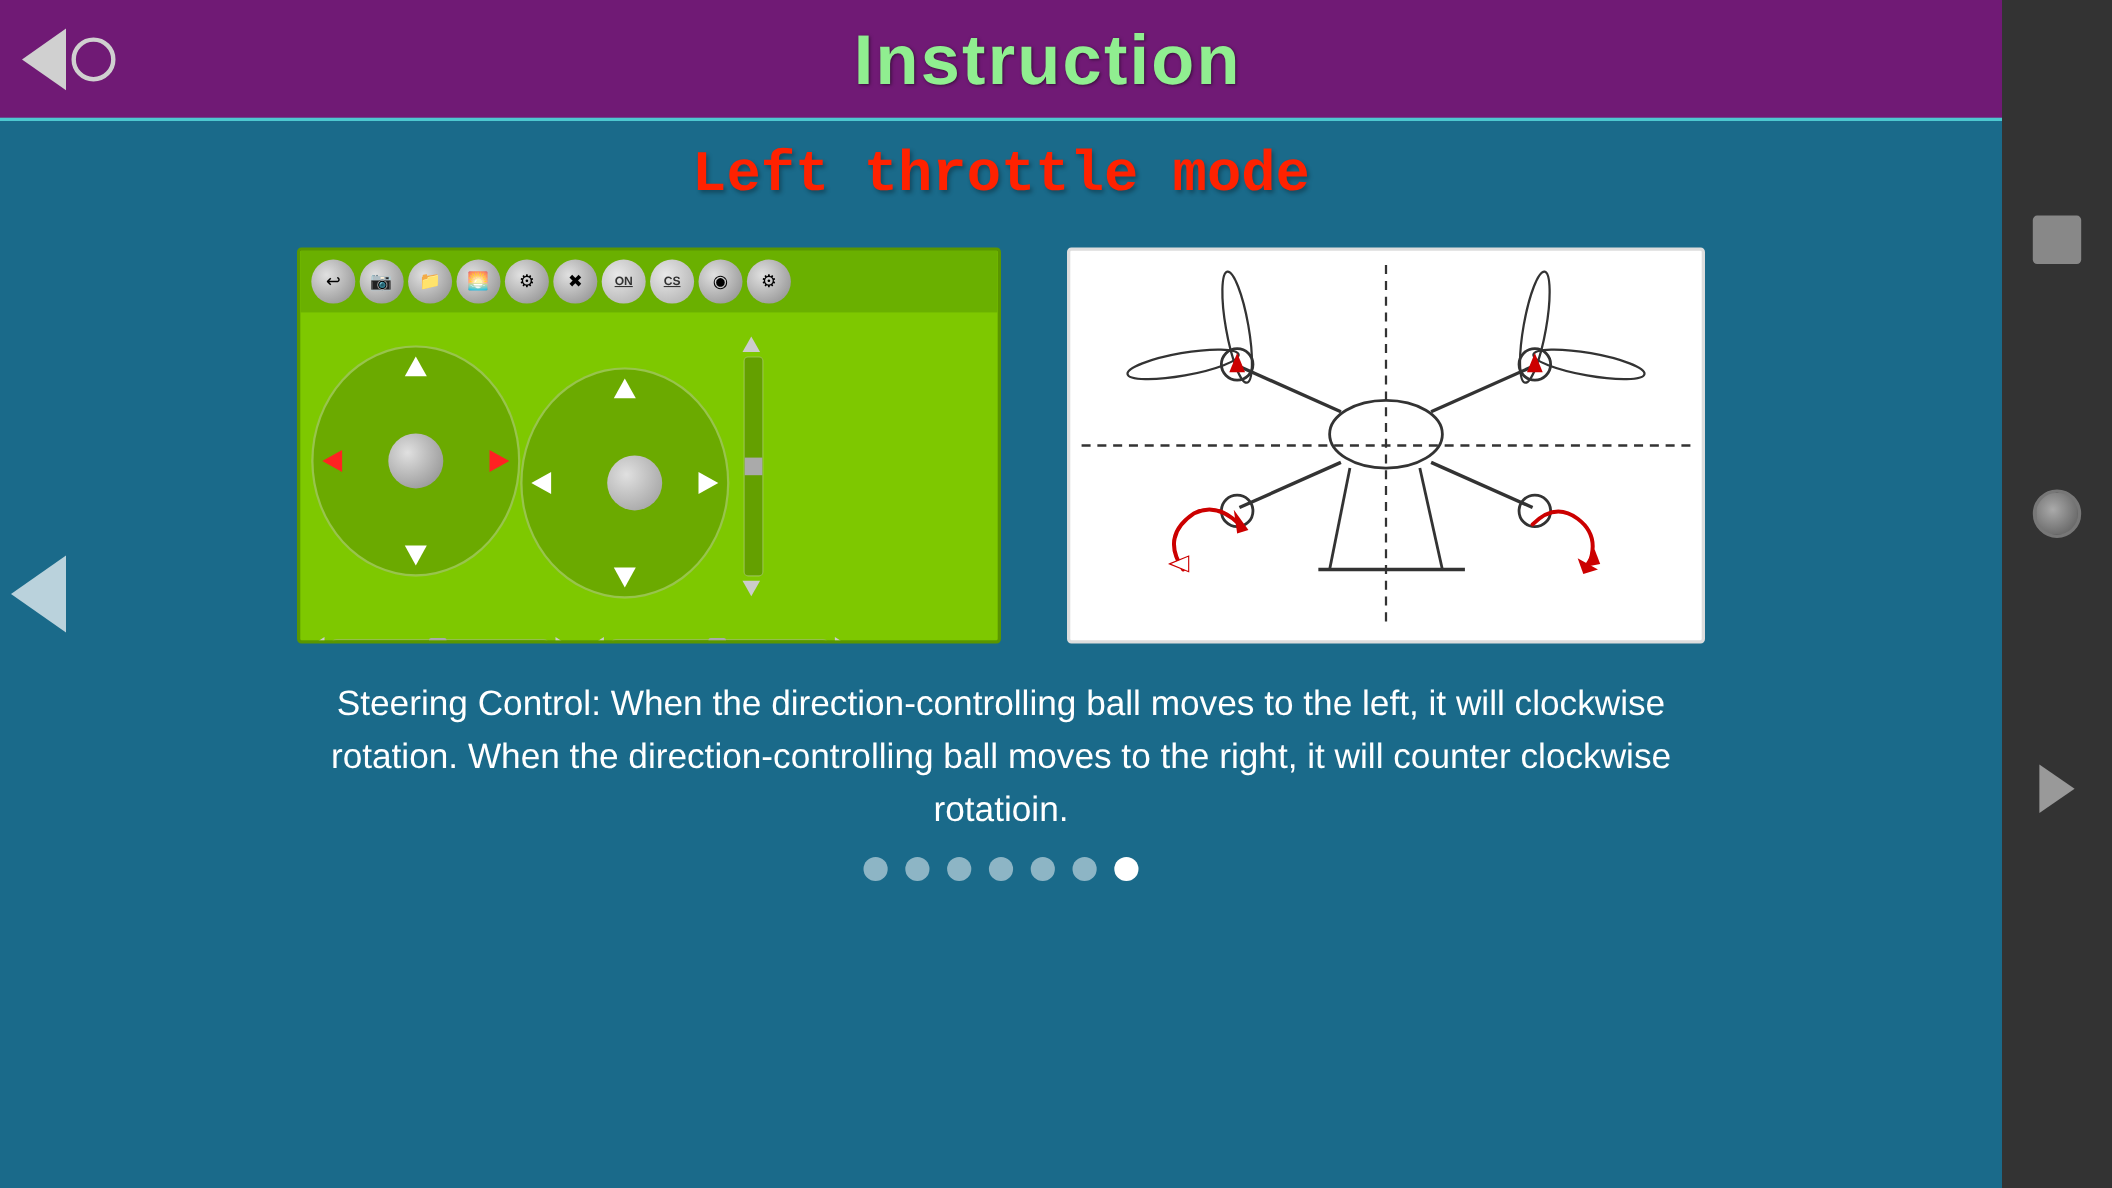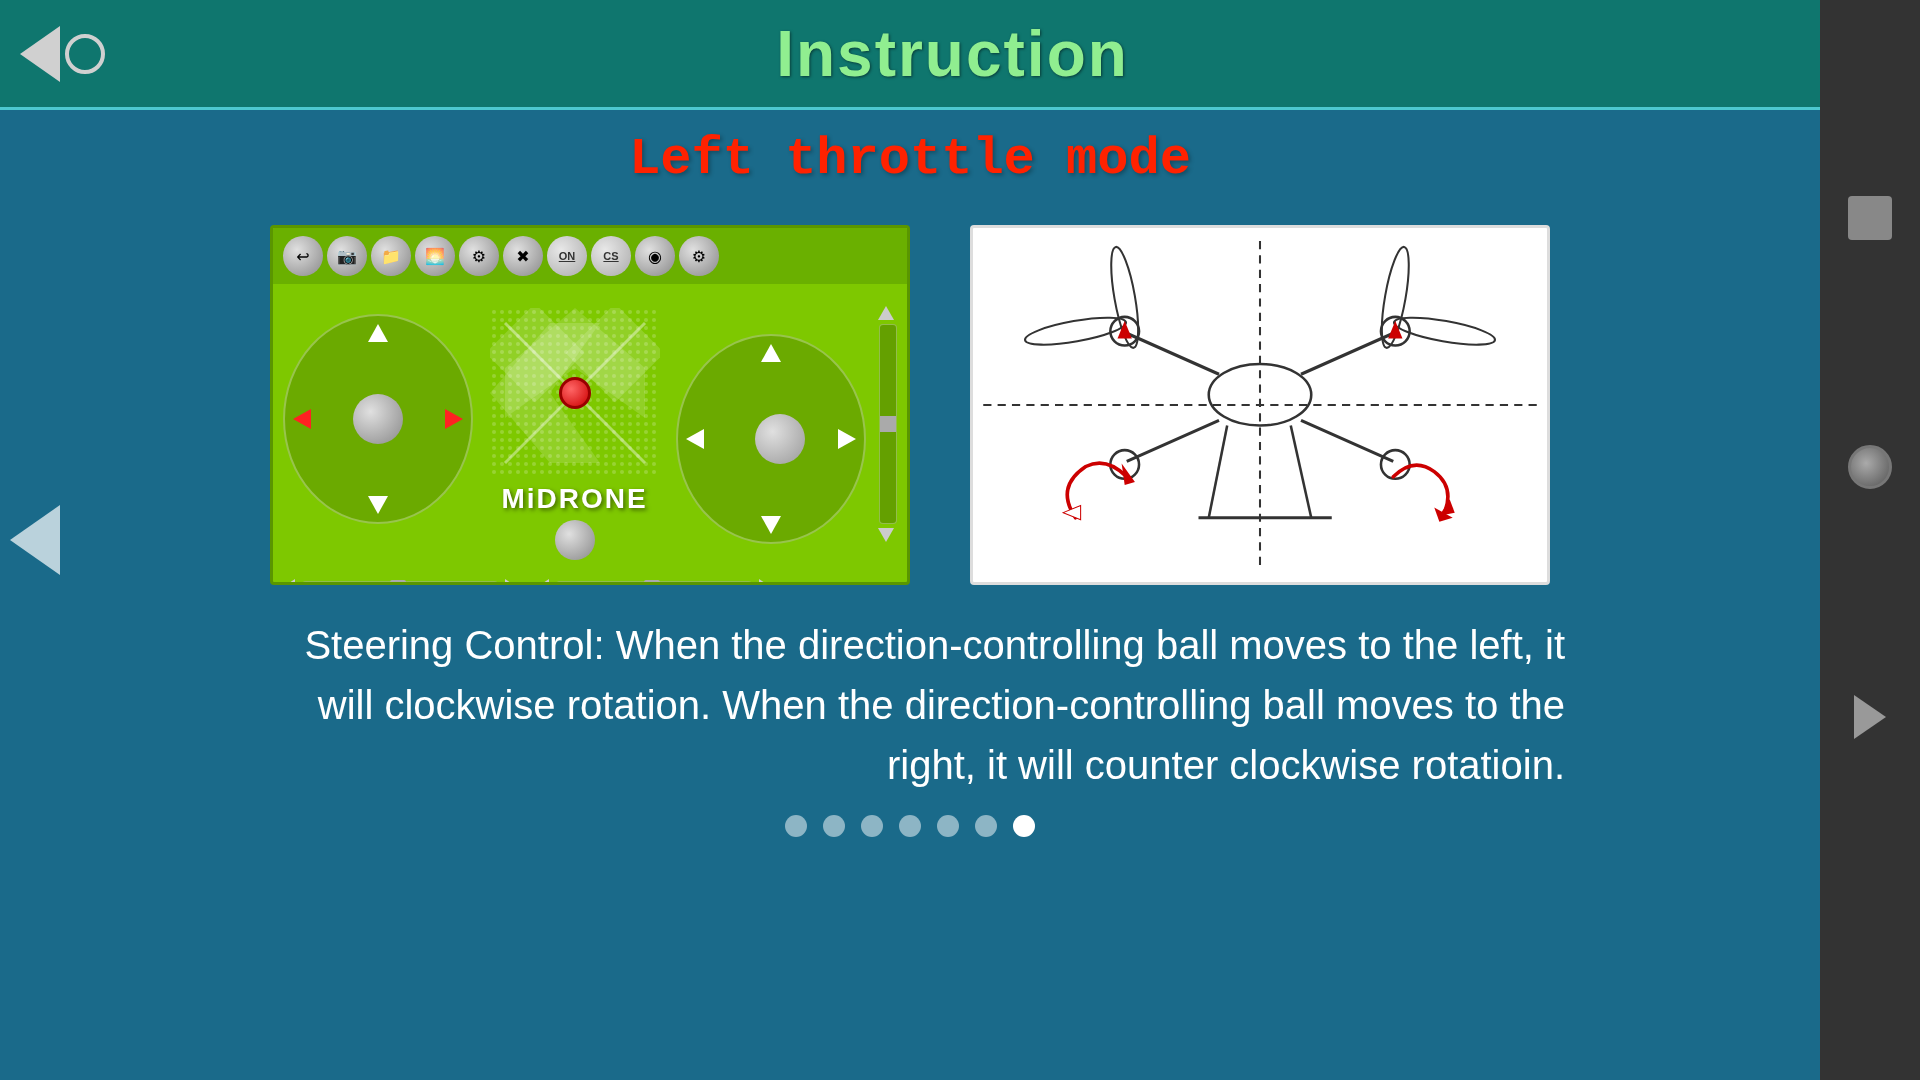--- a/index.html
+++ b/index.html
@@ -15,21 +15,21 @@
 
     #main-content {
       flex: 1;
       display: flex;
       flex-direction: column;
       position: relative;
     }
 
     
     #header {
-      background: #0f766e;
+      background: #701a75;
       padding: 10px 20px;
       display: flex;
       align-items: center;
       border-bottom: 3px solid #4dc8d0;
       height: 110px;
     }
 
     #back-button {
       display: flex;
       align-items: center;
@@ -342,23 +342,23 @@
       border: 3px solid #ddd;
       border-radius: 4px;
       display: flex;
       align-items: center;
       justify-content: center;
       position: relative;
     }
 
     
     #description {
-      font-size: 40px;
+      font-size: 32px;
       color: white;
-      text-align: right;
+      text-align: center;
       line-height: 1.5;
       max-width: 1350px;
       padding: 0 20px;
     }
 
     
     #pagination {
       display: flex;
       gap: 16px;
       justify-content: center;
@@ -518,48 +518,20 @@
           <div style="position:relative; margin-top:10px;">
             <div class="joystick-area">
               <div class="arrow-up"></div>
               <div class="arrow-down"></div>
               <div class="arrow-left-ind"></div>
               <div class="arrow-right-ind"></div>
               <div class="joystick-ball"></div>
             </div>
           </div>
 
-          <div class="center-logo">
-
-            <div style="position:relative; width:170px; height:170px; margin-top:10px;">
-              <svg viewBox="0 0 170 170" style="position:absolute; top:0; left:0; width:100%; height:100%;">
-
-                <rect x="10" y="10" width="70" height="70" fill="rgba(255,255,255,0.15)" transform="rotate(45 45 45)"></rect>
-                <rect x="90" y="10" width="70" height="70" fill="rgba(255,255,255,0.15)" transform="rotate(45 125 45)"></rect>
-
-                <pattern id="dots" x="0" y="0" width="8" height="8" patternUnits="userSpaceOnUse">
-                  <circle cx="4" cy="4" r="2" fill="rgba(255,255,255,0.4)"></circle>
-                </pattern>
-                <rect x="0" y="0" width="170" height="170" fill="url(#dots)" opacity="0.5"></rect>
-
-                <line x1="15" y1="15" x2="155" y2="155" stroke="rgba(255,255,255,0.4)" stroke-width="3"></line>
-                <line x1="155" y1="15" x2="15" y2="155" stroke="rgba(255,255,255,0.4)" stroke-width="3"></line>
-
-                <polygon points="85,0 155,60 155,110 85,60 15,110 15,60" fill="rgba(255,255,255,0.15)"></polygon>
-                <polygon points="0,85 60,15 110,15 60,85 110,155 60,155" fill="rgba(255,255,255,0.15)"></polygon>
-              </svg>
-
-              <div class="drone-icon" style="position:absolute; top:50%; left:50%; transform: translate(-50%, -50%); width:32px; height:32px; border-radius:50%; background:radial-gradient(circle at 35% 35%, #ff6666, #cc0000); border:3px solid #990000; z-index:10;">
-              </div>
-            </div>
-            <div class="midrone-text">MiDRONE</div>
-            <div style="display:flex; gap:10px; align-items:center; margin-top:5px;">
-              <div class="gear-center"></div>
-            </div>
-          </div>
 
           <div class="right-section">
             <div style="position:relative; margin-top:10px;">
               <div class="joystick-area">
                 <div class="arrow-up-right"></div>
                 <div class="arrow-down-right"></div>
                 <div class="arrow-left-right"></div>
                 <div class="arrow-right-right"></div>
                 <div class="joystick-ball" style="background: radial-gradient(circle at 35% 35%, #e0e0e0, #999); left:55%;"></div>
               </div>

